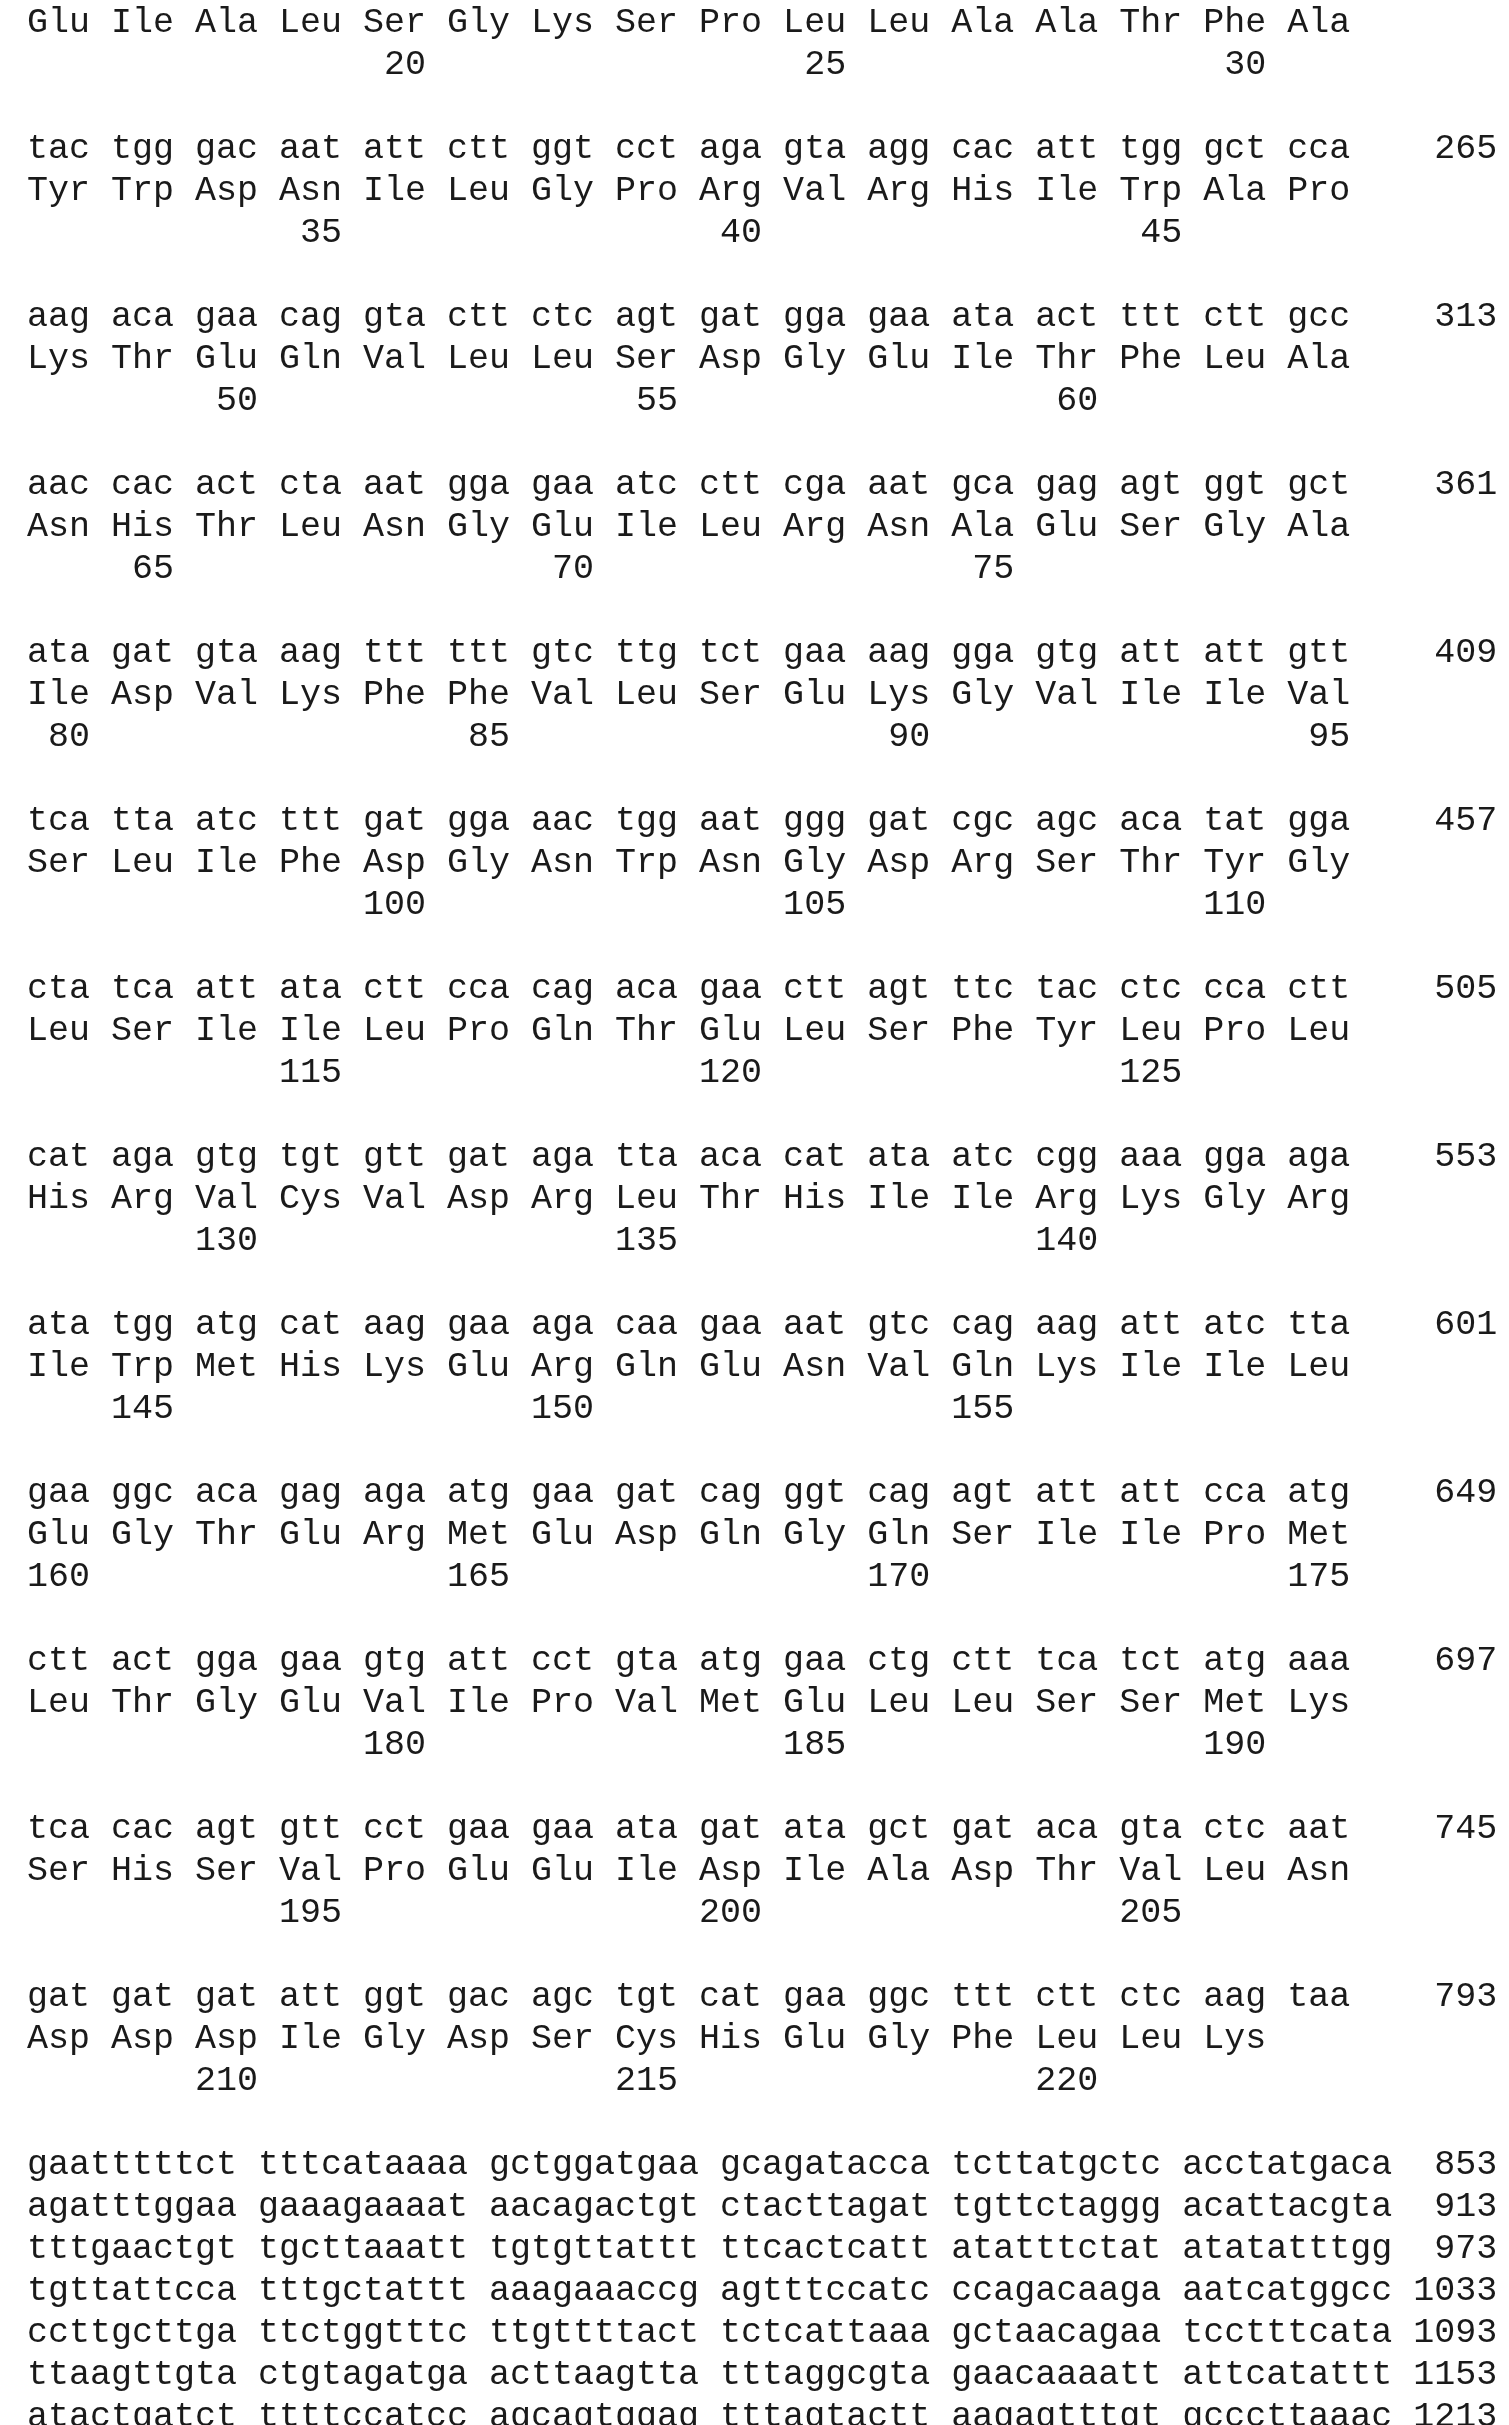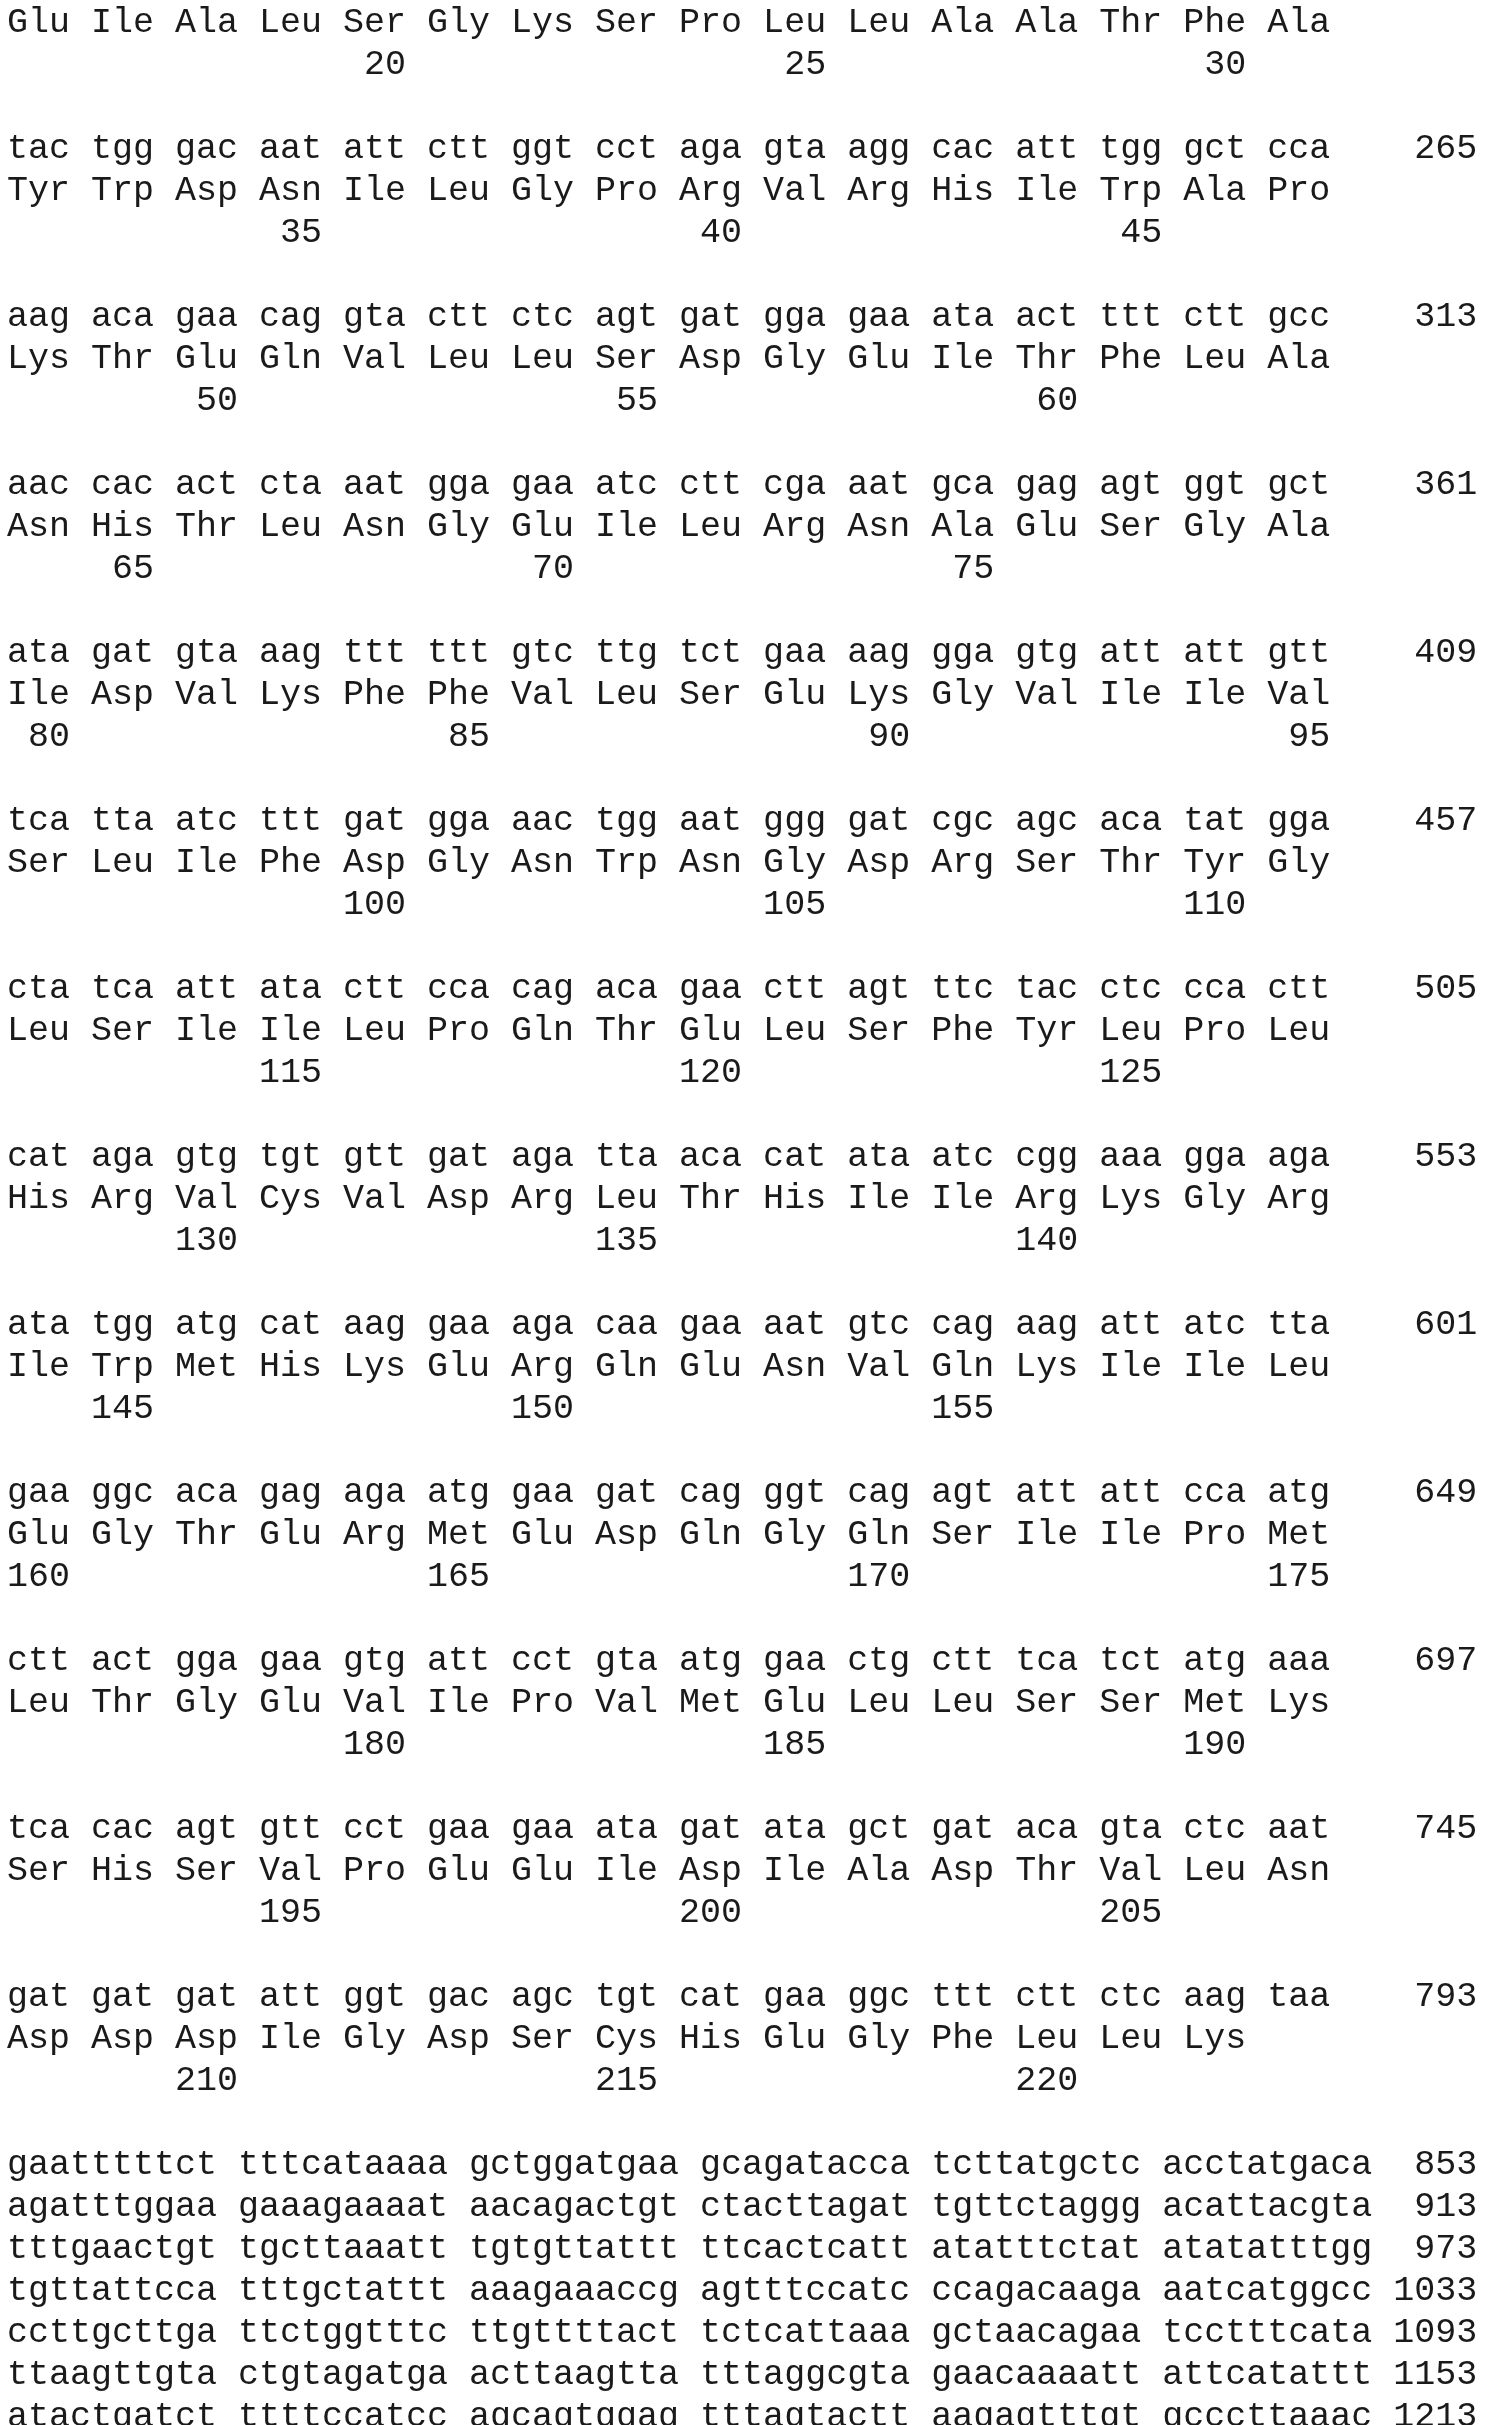--- a/index.html
+++ b/index.html
@@ -11,19 +11,19 @@
   }
   .listing {
     padding: 1.8px 0 0 7px;
     font-family: "Liberation Mono", "DejaVu Sans Mono", monospace;
     font-size: 35px;
     line-height: 42px;
     color: #1a1a1a;
     white-space: pre;
     font-weight: 400;
   }
-  .line { height: 42px; }
+  .line { height: 42px; margin-left: 20px; }
 </style>
 </head>
 <body>
 
 <div class="listing" id="listing"><div class="line">Glu Ile Ala Leu Ser Gly Lys Ser Pro Leu Leu Ala Ala Thr Phe Ala</div><div class="line">                 20                  25                  30</div><div class="line">&nbsp;</div><div class="line">tac tgg gac aat att ctt ggt cct aga gta agg cac att tgg gct cca    265</div><div class="line">Tyr Trp Asp Asn Ile Leu Gly Pro Arg Val Arg His Ile Trp Ala Pro</div><div class="line">             35                  40                  45</div><div class="line">&nbsp;</div><div class="line">aag aca gaa cag gta ctt ctc agt gat gga gaa ata act ttt ctt gcc    313</div><div class="line">Lys Thr Glu Gln Val Leu Leu Ser Asp Gly Glu Ile Thr Phe Leu Ala</div><div class="line">         50                  55                  60</div><div class="line">&nbsp;</div><div class="line">aac cac act cta aat gga gaa atc ctt cga aat gca gag agt ggt gct    361</div><div class="line">Asn His Thr Leu Asn Gly Glu Ile Leu Arg Asn Ala Glu Ser Gly Ala</div><div class="line">     65                  70                  75</div><div class="line">&nbsp;</div><div class="line">ata gat gta aag ttt ttt gtc ttg tct gaa aag gga gtg att att gtt    409</div><div class="line">Ile Asp Val Lys Phe Phe Val Leu Ser Glu Lys Gly Val Ile Ile Val</div><div class="line"> 80                  85                  90                  95</div><div class="line">&nbsp;</div><div class="line">tca tta atc ttt gat gga aac tgg aat ggg gat cgc agc aca tat gga    457</div><div class="line">Ser Leu Ile Phe Asp Gly Asn Trp Asn Gly Asp Arg Ser Thr Tyr Gly</div><div class="line">                100                 105                 110</div><div class="line">&nbsp;</div><div class="line">cta tca att ata ctt cca cag aca gaa ctt agt ttc tac ctc cca ctt    505</div><div class="line">Leu Ser Ile Ile Leu Pro Gln Thr Glu Leu Ser Phe Tyr Leu Pro Leu</div><div class="line">            115                 120                 125</div><div class="line">&nbsp;</div><div class="line">cat aga gtg tgt gtt gat aga tta aca cat ata atc cgg aaa gga aga    553</div><div class="line">His Arg Val Cys Val Asp Arg Leu Thr His Ile Ile Arg Lys Gly Arg</div><div class="line">        130                 135                 140</div><div class="line">&nbsp;</div><div class="line">ata tgg atg cat aag gaa aga caa gaa aat gtc cag aag att atc tta    601</div><div class="line">Ile Trp Met His Lys Glu Arg Gln Glu Asn Val Gln Lys Ile Ile Leu</div><div class="line">    145                 150                 155</div><div class="line">&nbsp;</div><div class="line">gaa ggc aca gag aga atg gaa gat cag ggt cag agt att att cca atg    649</div><div class="line">Glu Gly Thr Glu Arg Met Glu Asp Gln Gly Gln Ser Ile Ile Pro Met</div><div class="line">160                 165                 170                 175</div><div class="line">&nbsp;</div><div class="line">ctt act gga gaa gtg att cct gta atg gaa ctg ctt tca tct atg aaa    697</div><div class="line">Leu Thr Gly Glu Val Ile Pro Val Met Glu Leu Leu Ser Ser Met Lys</div><div class="line">                180                 185                 190</div><div class="line">&nbsp;</div><div class="line">tca cac agt gtt cct gaa gaa ata gat ata gct gat aca gta ctc aat    745</div><div class="line">Ser His Ser Val Pro Glu Glu Ile Asp Ile Ala Asp Thr Val Leu Asn</div><div class="line">            195                 200                 205</div><div class="line">&nbsp;</div><div class="line">gat gat gat att ggt gac agc tgt cat gaa ggc ttt ctt ctc aag taa    793</div><div class="line">Asp Asp Asp Ile Gly Asp Ser Cys His Glu Gly Phe Leu Leu Lys</div><div class="line">        210                 215                 220</div><div class="line">&nbsp;</div><div class="line">gaatttttct tttcataaaa gctggatgaa gcagatacca tcttatgctc acctatgaca  853</div><div class="line">agatttggaa gaaagaaaat aacagactgt ctacttagat tgttctaggg acattacgta  913</div><div class="line">tttgaactgt tgcttaaatt tgtgttattt ttcactcatt atatttctat atatatttgg  973</div><div class="line">tgttattcca tttgctattt aaagaaaccg agtttccatc ccagacaaga aatcatggcc 1033</div><div class="line">ccttgcttga ttctggtttc ttgttttact tctcattaaa gctaacagaa tcctttcata 1093</div><div class="line">ttaagttgta ctgtagatga acttaagtta tttaggcgta gaacaaaatt attcatattt 1153</div><div class="line">atactgatct ttttccatcc agcagtggag tttagtactt aagagtttgt gcccttaaac 1213</div></div>
 
 
 </body></html>

